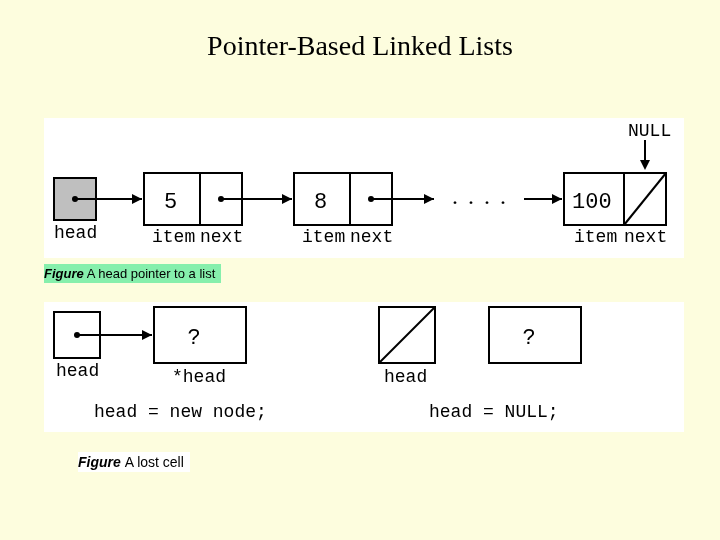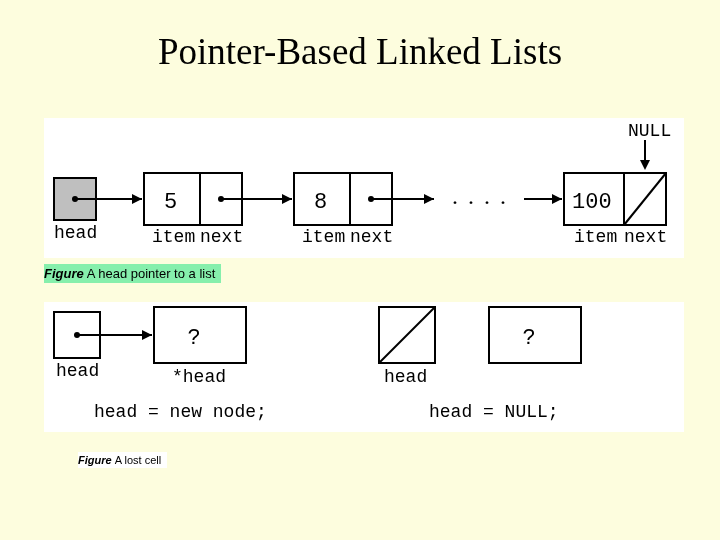--- a/index.html
+++ b/index.html
@@ -15,21 +15,21 @@
     position: relative;
     width: 720px;
     height: 540px;
   }
   .title {
     position: absolute;
     top: 30px;
     left: 0;
     width: 720px;
     text-align: center;
-    font-size: 37px;
+    font-size: 28px;
   }
   .fig1-area {
     position: absolute;
     top: 118px;
     left: 44px;
     width: 640px;
     height: 140px;
     background: #fff;
   }
   .caption1 {
@@ -47,21 +47,21 @@
     left: 44px;
     width: 640px;
     height: 130px;
     background: #fff;
   }
   .caption2 {
     position: absolute;
     top: 452px;
     left: 78px;
     font-family: Arial, Helvetica, sans-serif;
-    font-size: 11px;
+    font-size: 14px;
     background: #fff;
     padding: 2px 6px 2px 0;
   }
   svg { display: block; }
   .diagfont { font-family: "Courier New", Courier, monospace; font-size: 18px; }
   .big { font-size: 22px; }
 </style>
 </head>
 <body>
 

